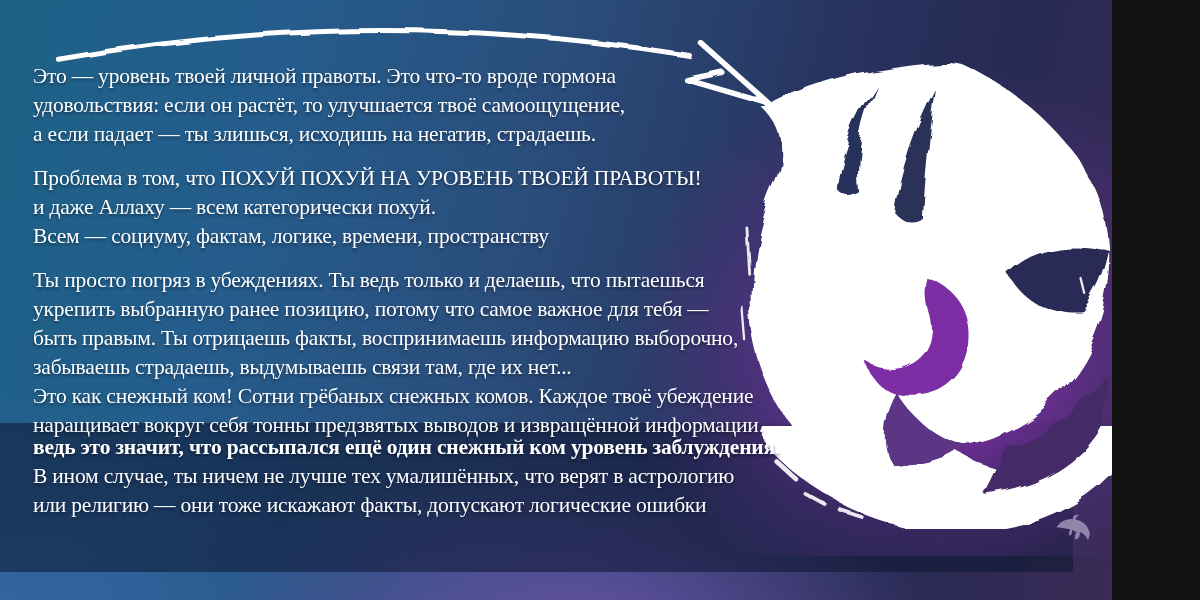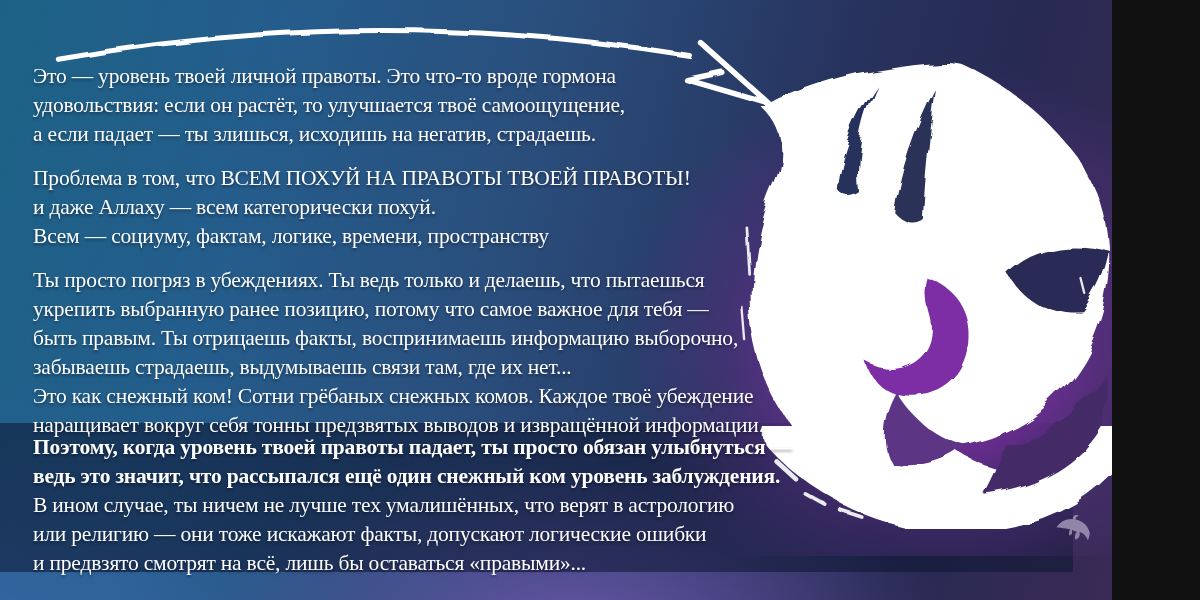--- a/index.html
+++ b/index.html
@@ -114,33 +114,31 @@
     </g>
   </svg>
 
   <div class="text-layer">
     <div class="para p1">
       <div class="line">Это — уровень твоей личной правоты. Это что-то вроде гормона</div>
       <div class="line">удовольствия: если он растёт, то улучшается твоё самоощущение,</div>
       <div class="line">а если падает — ты злишься, исходишь на негатив, страдаешь.</div>
     </div>
     <div class="para p2">
-      <div class="line">Проблема в том, что ВСЕМ ПОХУЙ НА ПРАВОТЫ ТВОЕЙ ПРАВОТЫ!</div>
+      <div class="line">Проблема в том, что ПОХУЙ ПОХУЙ НА УРОВЕНЬ ТВОЕЙ ПРАВОТЫ!</div>
       <div class="line">и даже Аллаху — всем категорически похуй.</div>
       <div class="line">Всем — социуму, фактам, логике, времени, пространству</div>
     </div>
     <div class="para p3">
       <div class="line">Ты просто погряз в убеждениях. Ты ведь только и делаешь, что пытаешься</div>
       <div class="line">укрепить выбранную ранее позицию, потому что самое важное для тебя —</div>
       <div class="line">быть правым. Ты отрицаешь факты, воспринимаешь информацию выборочно,</div>
       <div class="line">забываешь страдаешь, выдумываешь связи там, где их нет...</div>
       <div class="line">Это как снежный ком! Сотни грёбаных снежных комов. Каждое твоё убеждение</div>
       <div class="line">наращивает вокруг себя тонны предзвятых выводов и извращённой информации.</div>
     </div>
     <div class="para p4">
-      <div class="line bold">Поэтому, когда уровень твоей правоты падает, ты просто обязан улыбнуться —</div>
       <div class="line bold">ведь это значит, что рассыпался ещё один снежный ком уровень заблуждения.</div>
       <div class="line">В ином случае, ты ничем не лучше тех умалишённых, что верят в астрологию</div>
       <div class="line">или религию — они тоже искажают факты, допускают логические ошибки</div>
-      <div class="line">и предвзято смотрят на всё, лишь бы оставаться «правыми»...</div>
     </div>
   </div>
 </div>
 
 </body></html>

